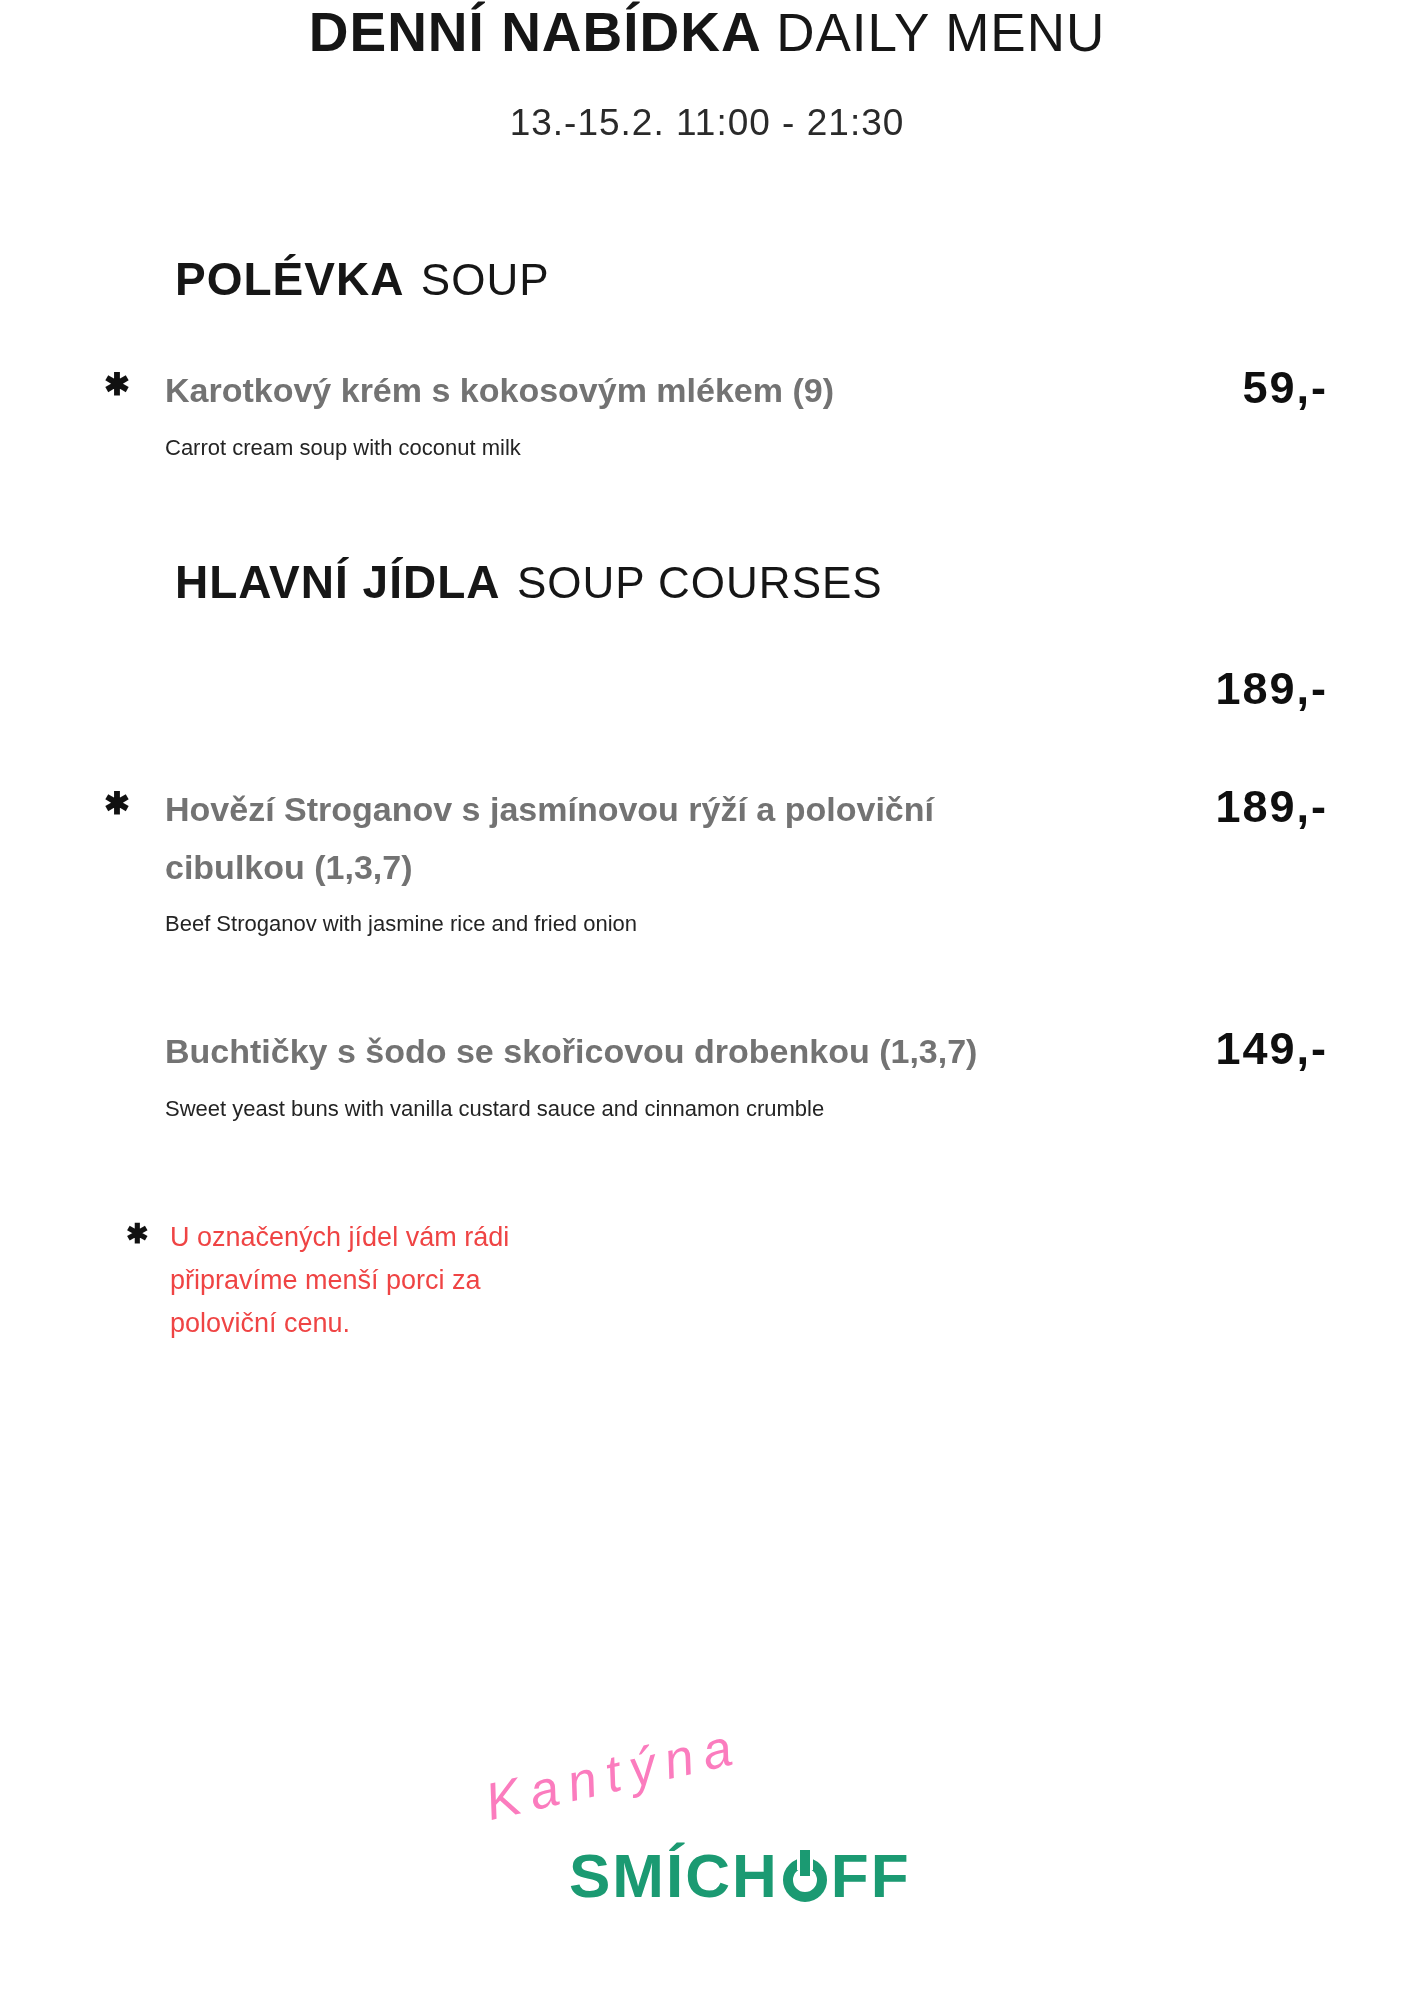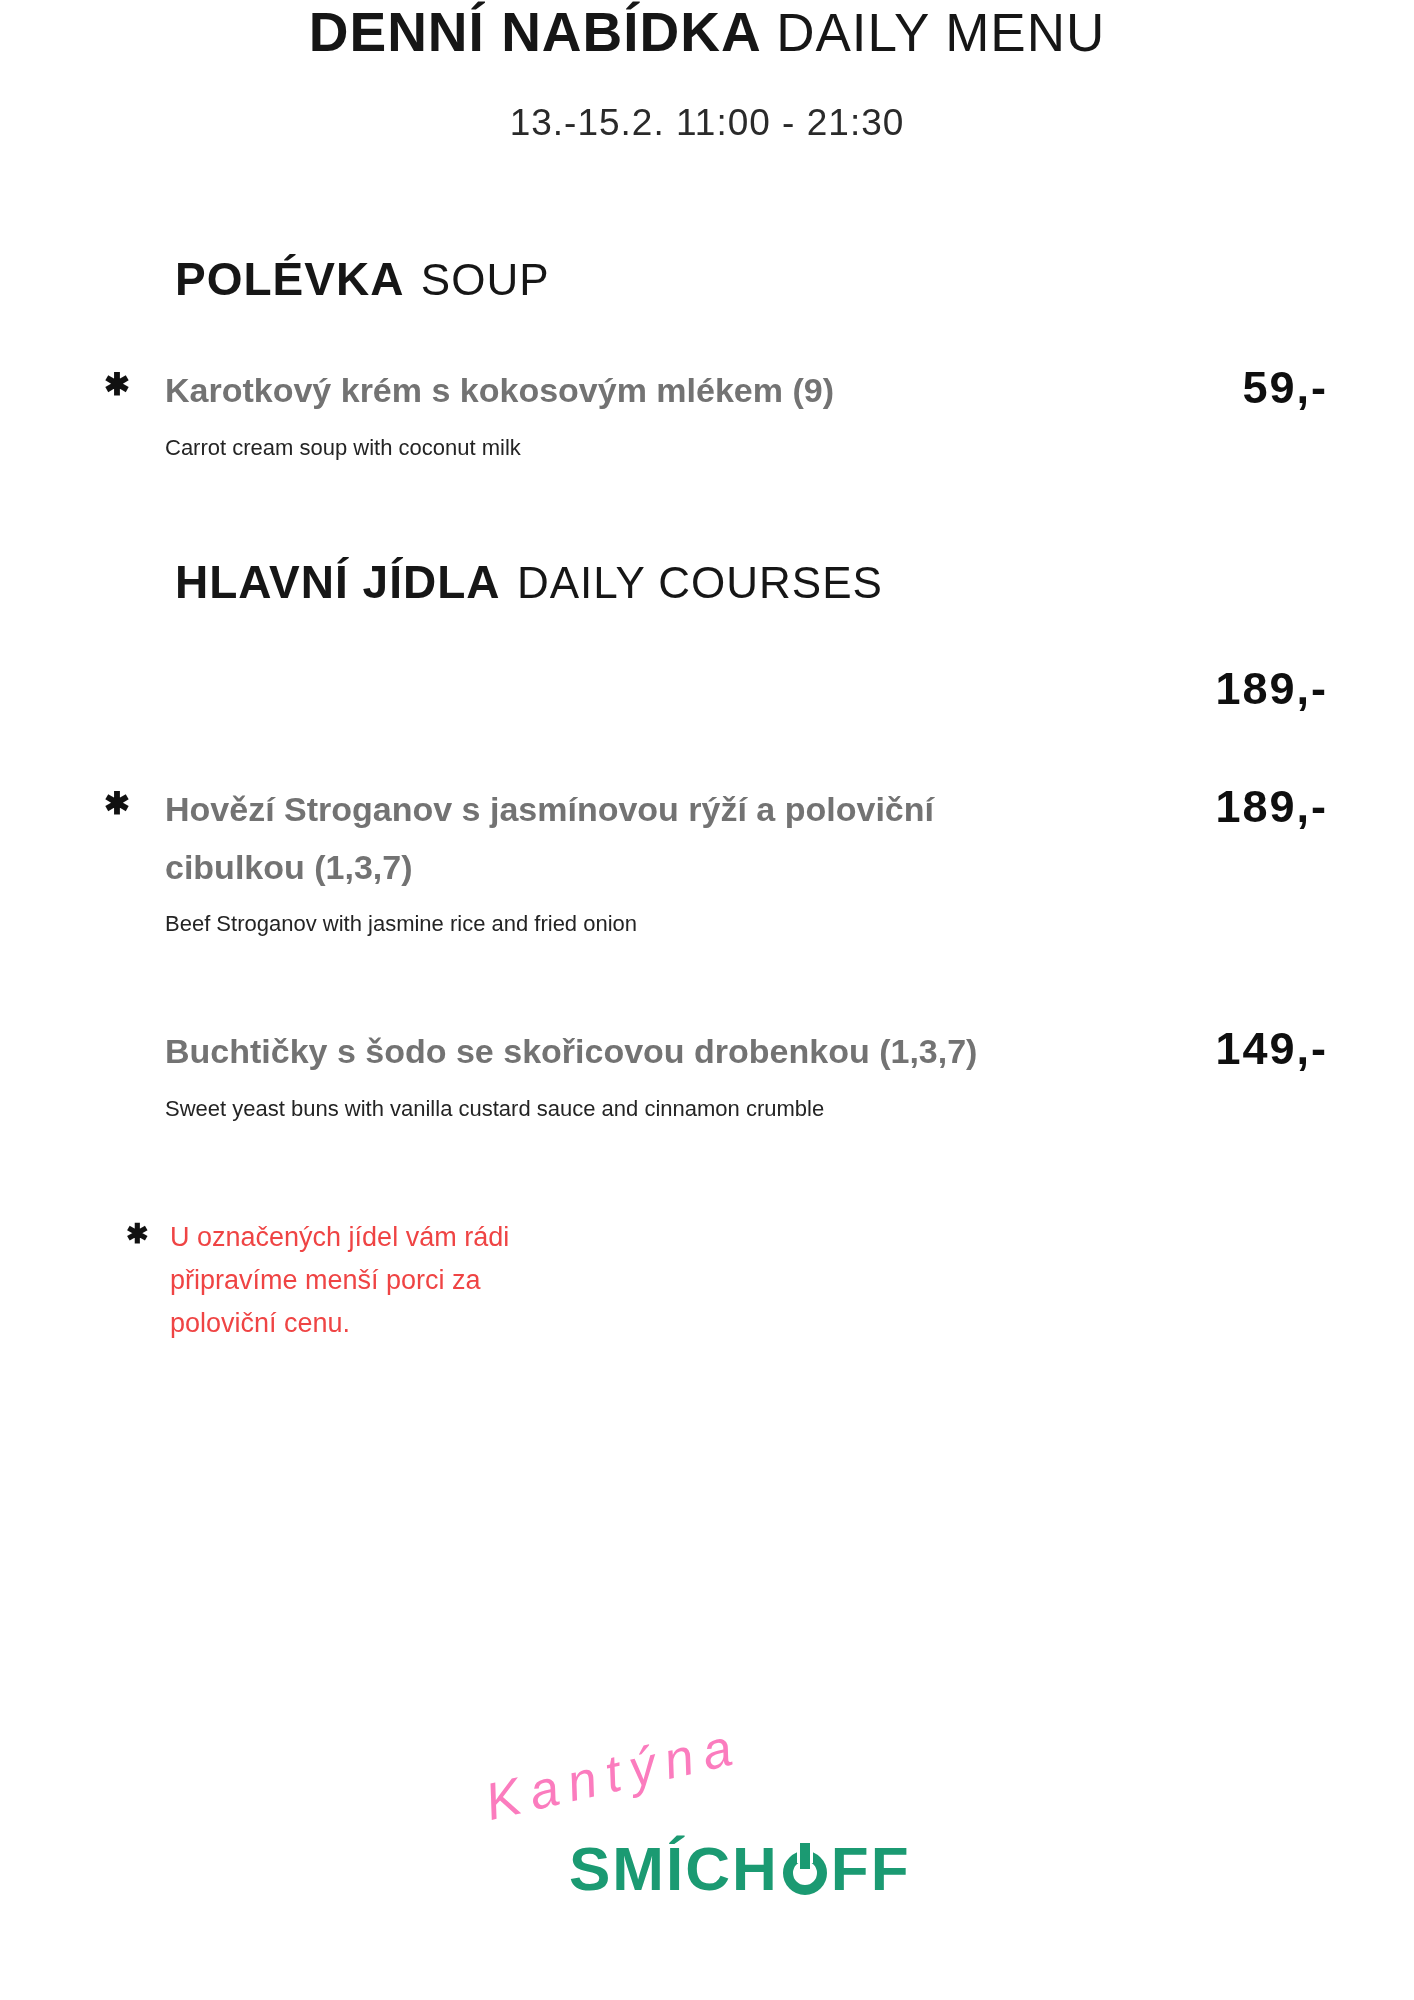--- a/index.html
+++ b/index.html
@@ -54,21 +54,21 @@
   .logo { position:absolute; left:0; right:0; top:1768px; display:flex; justify-content:center; }
   .logo-inner { position:relative; width:440px; height:170px; }
   .logo-script {
     position:absolute; left:6px; top:4px;
     font-size:52px; font-style:italic; font-weight:400;
     color:#fb7cbe;
     transform:rotate(-13deg); transform-origin:left bottom;
     letter-spacing:10px; white-space:nowrap;
   }
   .logo-brand {
-    position:absolute; left:82px; top:65px;
+    position:absolute; left:82px; top:72px;
     font-size:62px; font-weight:800; letter-spacing:2px;
     color:#1b9a72; white-space:nowrap; display:flex; align-items:center;
   }
   .power { display:inline-block; position:relative; width:46px; height:52px; margin:0 3px; }
   .power .ring {
     position:absolute; left:1px; top:8px; width:44px; height:44px;
     border:10px solid #1b9a72; border-radius:50%;
   }
   .power .notch {
     position:absolute; left:50%; transform:translateX(-50%); top:0;
@@ -99,21 +99,21 @@
     <span class="marker">✱</span>
     <span class="item-text">
       <div class="item-name">Karotkový krém s kokosovým mlékem (9)</div>
       <div class="item-desc">Carrot cream soup with coconut milk</div>
     </span>
     <span class="price">59,-</span>
   </div>
 
   <div class="section-heading sh-mains">
     <span class="sh-cs">HLAVNÍ JÍDLA</span>
-    <span class="sh-en">DAILY COURSES</span>
+    <span class="sh-en">SOUP COURSES</span>
   </div>
 
   <div class="item item-main-1">
     <span class="marker"></span>
     <span class="price">189,-</span>
   </div>
 
   <div class="item item-main-2">
     <span class="marker">✱</span>
     <span class="item-text">

